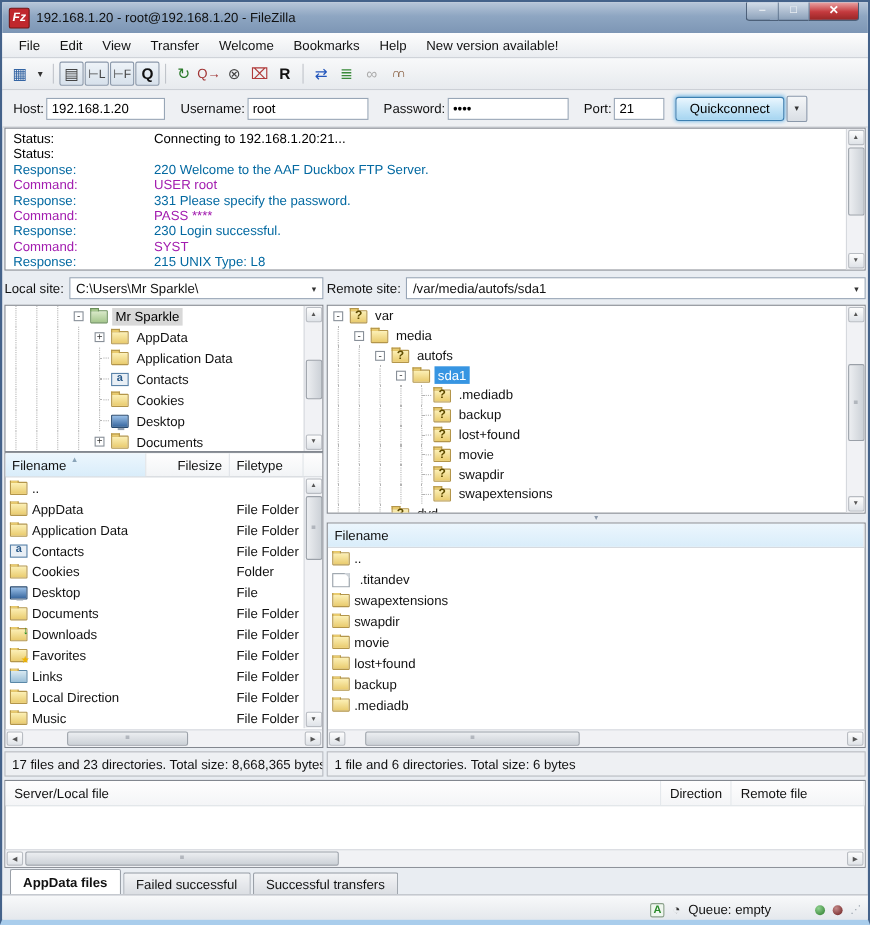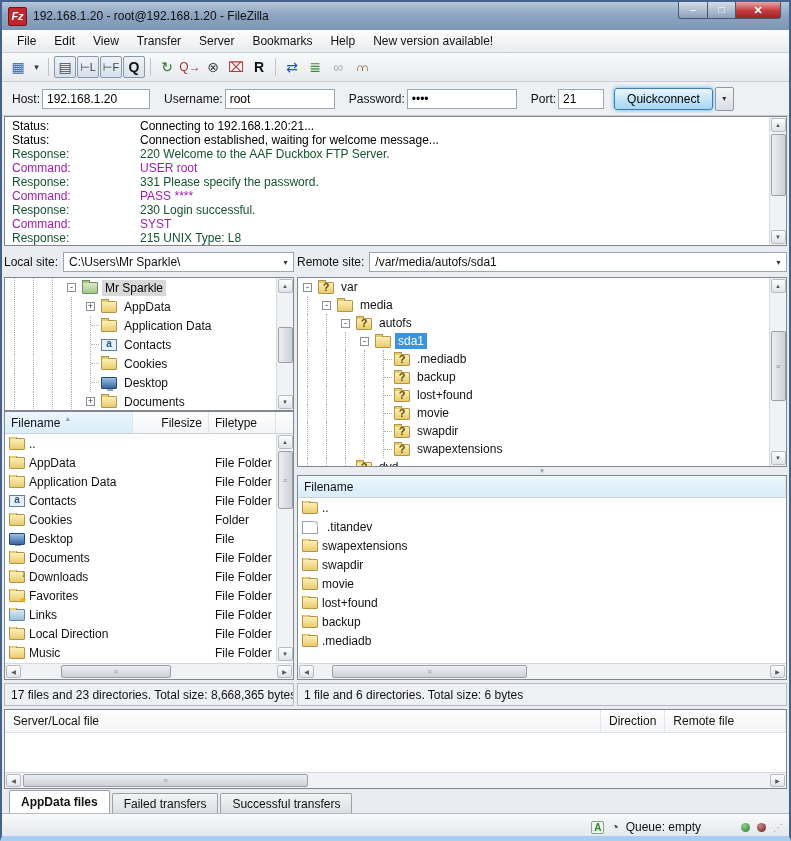--- a/index.html
+++ b/index.html
@@ -26,21 +26,21 @@
   
   .quickbar{flex:0 0 33px;background:#eef0f3;border-bottom:1px solid #c9cdd3;display:flex;align-items:center;padding:0 10px;gap:2px;}
   .qinput{height:20px;border:1px solid #98a6b6;background:#fff;padding:0 4px;font:12px "Liberation Sans",sans-serif;box-sizing:border-box;}
   .w-host{width:108px}.w-user{width:110px}.w-pass{width:110px}.w-port{width:46px}
   .qcbtn{height:22px;padding:0 12px;background:linear-gradient(#eaf6fe,#c9e7f8 45%,#a6d5f1);border:1px solid #3c7fb1;border-radius:3px;box-shadow:0 0 4px #58abe2;font:12px "Liberation Sans",sans-serif;}
   .qcdrop{width:17px;height:22px;background:linear-gradient(#f4f6f8,#d9dee4);border:1px solid #8a98aa;border-radius:2px;display:flex;align-items:center;justify-content:center;font-size:8px;color:#333;}
   
   .log{flex:0 0 130px;background:#fff;border:1px solid #82878f;margin:0 2px;position:relative;overflow:hidden;padding:2px 20px 0 7px;box-sizing:border-box;}
   .lrow{height:14px;line-height:14px;display:flex;white-space:nowrap;}
   .llabel{flex:0 0 128px;}
-  .t-status{color:#000}.t-response{color:#14532d}.t-command{color:#a21caf}
+  .t-status{color:#000}.t-response{color:#0369a1}.t-command{color:#a21caf}
   
   .vscroll{position:absolute;right:0;top:0;bottom:0;width:17px;background:#f1f2f5;border-left:1px solid #d6d9de;display:flex;flex-direction:column;align-items:center;box-sizing:border-box;}
   .sarrow{flex:0 0 14px;width:15px;margin-top:1px;background:linear-gradient(#fdfdfd,#dfe3e8);border:1px solid #b8bcc2;border-radius:2px;font-size:6px;color:#555;display:flex;align-items:center;justify-content:center;box-sizing:border-box;}
   .sarrow.bottom{margin-top:auto;margin-bottom:1px;}
   .sthumb{flex:0 0 auto;width:15px;background:linear-gradient(90deg,#eceef1,#ccd1d7);border:1px solid #9aa0a8;border-radius:2px;margin-top:2px;box-sizing:border-box;display:flex;align-items:center;justify-content:center;font-size:7px;color:#8a9098;}
   .hscroll{flex:0 0 16px;background:#f1f2f5;border-top:1px solid #d6d9de;display:flex;align-items:center;padding:0 1px;box-sizing:border-box;}
   .harrow{flex:0 0 15px;height:13px;background:linear-gradient(#fdfdfd,#dfe3e8);border:1px solid #b8bcc2;border-radius:2px;font-size:6px;color:#555;display:flex;align-items:center;justify-content:center;box-sizing:border-box;}
   .harrow.right{margin-left:auto;}
   .hthumb{height:13px;background:linear-gradient(#eceef1,#ccd1d7);border:1px solid #9aa0a8;border-radius:2px;margin-left:2px;display:flex;align-items:center;justify-content:center;font-size:7px;color:#8a9098;box-sizing:border-box;}
   
@@ -129,21 +129,21 @@
       <span class="wbtn max">□</span>
       <span class="wbtn close">✕</span>
     </span>
   </div>
 
   <div class="menubar">
     <span class="mitem">File</span>
     <span class="mitem">Edit</span>
     <span class="mitem">View</span>
     <span class="mitem">Transfer</span>
-    <span class="mitem">Server</span>
+    <span class="mitem">Welcome</span>
     <span class="mitem">Bookmarks</span>
     <span class="mitem">Help</span>
     <span class="mitem">New version available!</span>
   </div>
 
   <div class="toolbar">
     <span class="tbtn c-blue">▦</span>
     <span class="tbtn small">▾</span>
     <span class="tsep"></span>
     <span class="tbtn toggled c-dk">▤</span>
@@ -176,21 +176,20 @@
     <span class="qcdrop">▾</span>
   </div>
 
   <div class="log">
     <div class="lrow">
         <span class="llabel t-status">Status:</span>
         <span class="t-status">Connecting to 192.168.1.20:21...</span>
       </div>
     <div class="lrow">
         <span class="llabel t-status">Status:</span>
-        <span class="t-status">Connection established, waiting for welcome message...</span>
       </div>
     <div class="lrow">
         <span class="llabel t-response">Response:</span>
         <span class="t-response">220 Welcome to the AAF Duckbox FTP Server.</span>
       </div>
     <div class="lrow">
         <span class="llabel t-command">Command:</span>
         <span class="t-command">USER root</span>
       </div>
     <div class="lrow">
@@ -617,21 +616,21 @@
       </div>
       <div class="qbody"></div>
       <div class="hscroll">
         <span class="harrow">◀</span>
         <span class="hthumb" style="width:285px">≡</span>
         <span class="harrow right">▶</span>
       </div>
     </div>
     <div class="tabs">
       <span class="tab active">AppData files</span>
-      <span class="tab">Failed transfers</span>
+      <span class="tab">Failed successful</span>
       <span class="tab">Successful transfers</span>
     </div>
   </div>
 
   <div class="statusbar">
     <span class="sicon tt">A</span>
     <span class="sicon speed">◔</span>
     <span>Queue: empty</span>
     <span class="spacer"></span>
     <span class="led green"></span>

